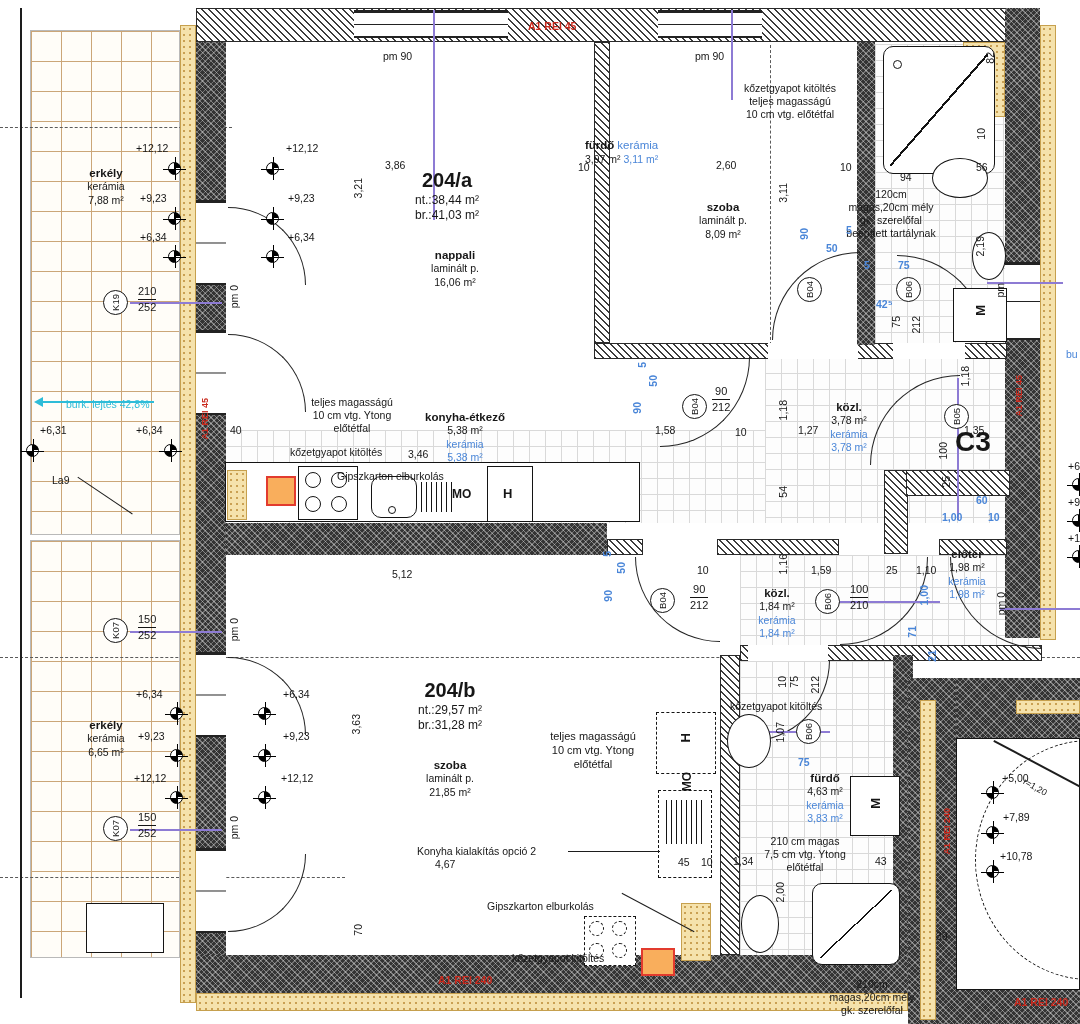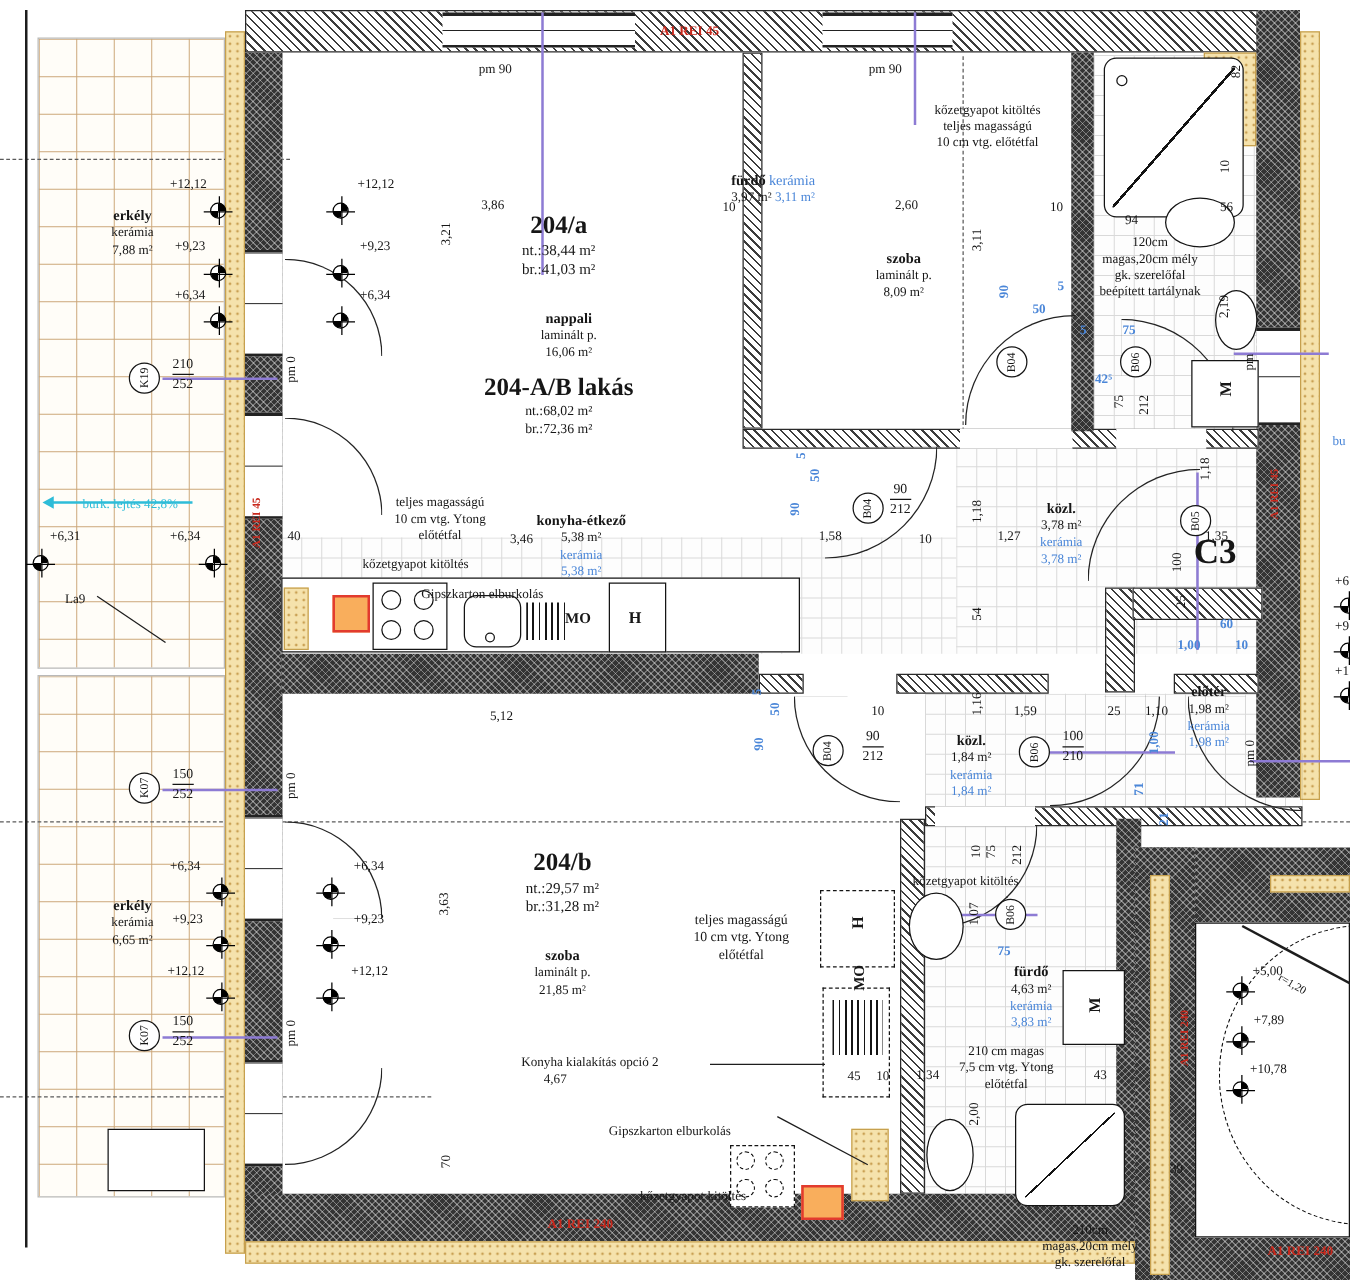--- a/index.html
+++ b/index.html
@@ -1,18 +1,18 @@
 <!DOCTYPE html>
 <html><head>
 <meta charset="utf-8">
 <style>
   html,body{margin:0;padding:0;background:#fff}
   *{box-sizing:border-box}
   #plan{position:relative;width:1080px;height:1024px;background:#fff;overflow:hidden;
-        font-family:Liberation Serif, serif;color:#161616}
+        font-family:Liberation Sans, sans-serif;color:#161616}
   .lbl{position:absolute;font-size:10.5px;line-height:1.2;white-space:nowrap}
   .blk{position:absolute;transform:translateX(-50%);text-align:center;font-size:10.5px;line-height:1.25;white-space:nowrap}
   .bold{font-weight:bold}
   .big{font-size:20px;font-weight:bold}
   .med{font-size:11.5px;font-weight:bold}
   .blue{color:#4a86d8}
   .cyan{color:#2ebcd8}
   .red{color:#c9281c}
   .v{writing-mode:vertical-rl;transform:rotate(180deg)}
   .sm{font-size:9px}
@@ -186,25 +186,20 @@
   <div class="lbl red bold" style="left:1014px;top:996px">A1 REI 240</div>
   <div class="lbl red bold v sm" style="left:200px;top:398px">A1 REI 45</div>
   <div class="lbl red bold v sm" style="left:1014px;top:375px">A1 REI 45</div>
   <div class="lbl red bold v sm" style="left:942px;top:808px">A1 REI 240</div>
 
   <div class="blk" style="left:447px;top:168px">
     <div class="big">204/a</div>
     <div style="font-size:12px">nt.:38,44 m²</div>
     <div style="font-size:12px">br.:41,03 m²</div>
   </div>
-  <div class="blk" style="left:447px;top:298px">
-    <div class="big">204-A/B lakás</div>
-    <div style="font-size:11px">nt.:68,02 m²</div>
-    <div style="font-size:11px">br.:72,36 m²</div>
-  </div>
   <div class="blk" style="left:450px;top:678px">
     <div class="big">204/b</div>
     <div style="font-size:12px">nt.:29,57 m²</div>
     <div style="font-size:12px">br.:31,28 m²</div>
   </div>
 
   <div class="blk" style="left:455px;top:248px">
     <div class="med">nappali</div>
     <div>laminált p.</div>
     <div>16,06 m²</div>
@@ -265,21 +260,21 @@
     <div class="blue">kerámia</div>
     <div class="blue">3,83 m²</div>
   </div>
   <div class="lbl bold" style="left:955px;top:425px;font-size:28px">C3</div>
 
   <div class="blk" style="left:790px;top:82px">
     <div>kőzetgyapot kitöltés</div>
     <div>teljes magasságú</div>
     <div>10 cm vtg. előtétfal</div>
   </div>
-  <div class="blk" style="left:920px;top:188px">
+  <div class="blk" style="left:891px;top:188px">
     <div>120cm</div>
     <div>magas,20cm mély</div>
     <div>gk. szerelőfal</div>
     <div>beépített tartálynak</div>
   </div>
   <div class="blk" style="left:352px;top:396px">
     <div>teljes magasságú</div>
     <div>10 cm vtg. Ytong</div>
     <div>előtétfal</div>
   </div>
@@ -423,21 +418,21 @@
   <div class="lbl" style="left:716px;top:159px">2,60</div>
   <div class="lbl" style="left:840px;top:161px">10</div>
   <div class="lbl" style="left:900px;top:171px">94</div>
   <div class="lbl" style="left:976px;top:161px">56</div>
   <div class="lbl v" style="left:352px;top:178px">3,21</div>
   <div class="lbl v" style="left:777px;top:183px">3,11</div>
   <div class="lbl v" style="left:984px;top:52px">82</div>
   <div class="lbl v" style="left:975px;top:128px">10</div>
   <div class="lbl v" style="left:974px;top:236px">2,19</div>
   <div class="lbl" style="left:230px;top:424px">40</div>
-  <div class="lbl" style="left:408px;top:426px">3,46</div>
+  <div class="lbl" style="left:408px;top:448px">3,46</div>
   <div class="lbl" style="left:655px;top:424px">1,58</div>
   <div class="lbl" style="left:735px;top:426px">10</div>
   <div class="lbl" style="left:798px;top:424px">1,27</div>
   <div class="lbl v" style="left:777px;top:400px">1,18</div>
   <div class="lbl" style="left:964px;top:424px">1,35</div>
   <div class="lbl v" style="left:959px;top:366px">1,18</div>
   <div class="lbl v" style="left:937px;top:442px">100</div>
   <div class="lbl v" style="left:940px;top:476px">25</div>
   <div class="lbl v" style="left:777px;top:486px">54</div>
   <div class="lbl" style="left:392px;top:568px">5,12</div>

